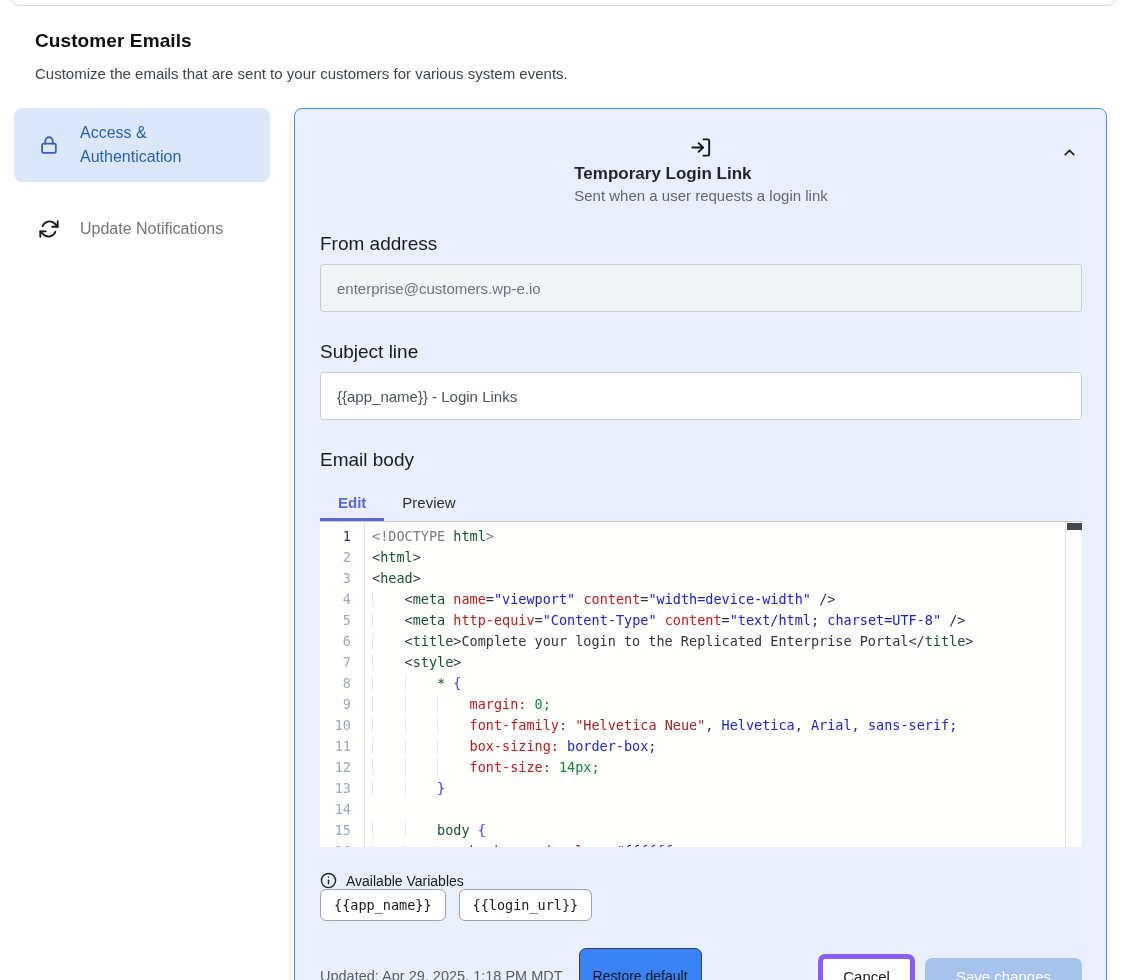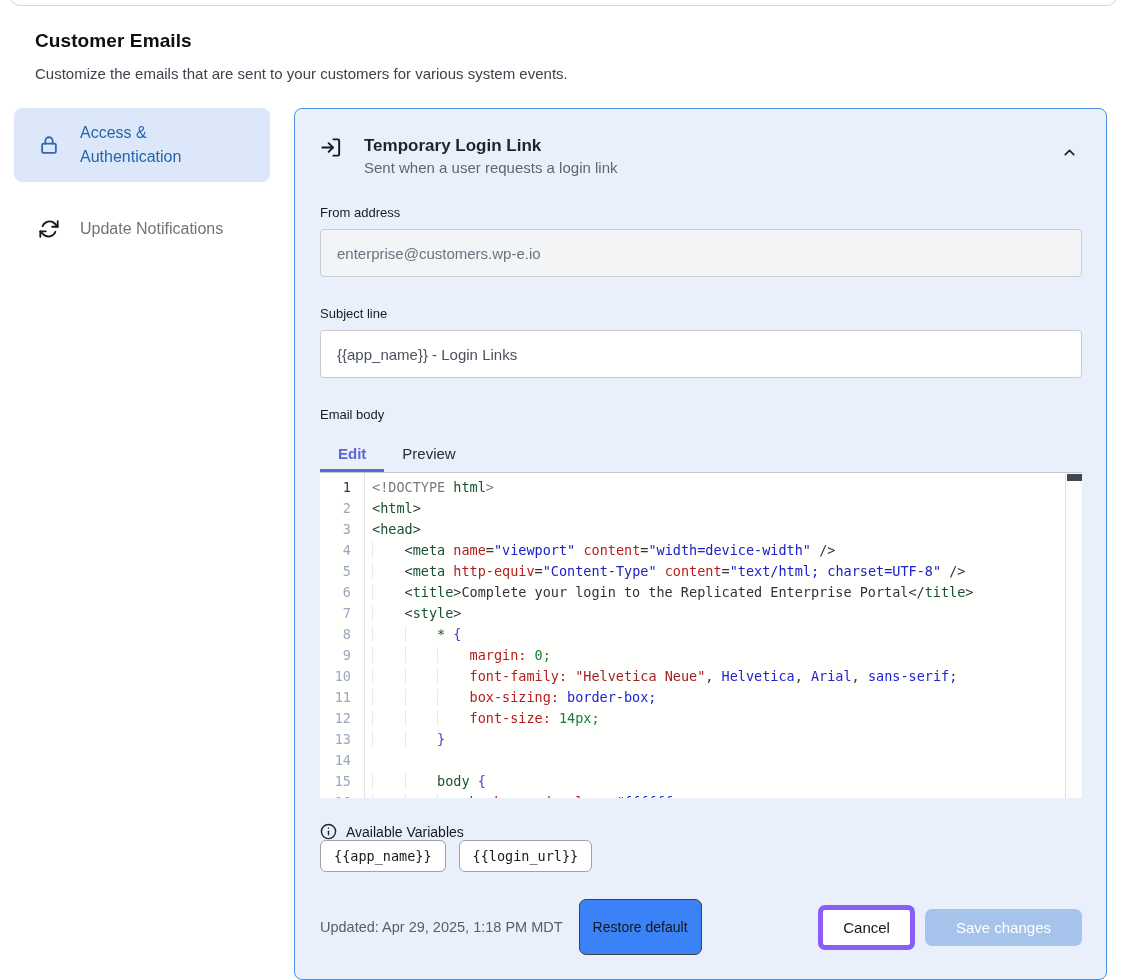--- a/index.html
+++ b/index.html
@@ -31,27 +31,27 @@
   .side-item .s-label { font-size: 16px; line-height: 24px; font-weight: 500; color: #737373; }
   .side-item.active .s-label { color: #2563ae; width: 132px; }
   .side-item + .side-item { margin-top: 22px; }
 
   
   .panel {
     flex: 1; margin-left: 24px; background: #e9f0fb;
     border: 1px solid #4a90e2; border-radius: 8px;
     padding: 27px 24px 24px 25px; min-height: 852px;
   }
-  .panel-head { display: flex; align-items: flex-start; gap: 21px; position: relative; }
+  .panel-head { display: flex; align-items: center; gap: 5px; position: relative; flex-direction: column; }
   .panel-head .ph-text { flex: 1; }
   .ph-title { font-size: 17px; font-weight: bold; color: #1b2430; }
   .ph-sub { margin-top: 3px; font-size: 15px; color: #5d6774; }
   .collapse-btn { position: absolute; right: 4px; top: 8px; cursor: pointer; line-height: 0; }
 
-  .field-label { margin-top: 29px; font-size: 13px; color: #171c23; }
+  .field-label { margin-top: 29px; font-size: 19px; color: #171c23; }
   .text-input {
     margin-top: 9px; width: 100%; height: 48px; border: 1px solid #c7ccd4;
     border-radius: 4px; padding: 0 16px; font-size: 15px;
     font-family: "Liberation Sans", sans-serif; outline: none;
   }
   .input-from { background: #f3f4f6; color: #6b7280; }
   .input-subject { background: #ffffff; color: #4a525c; }
 
   
   .tabs { display: flex; margin-top: 15px; }

